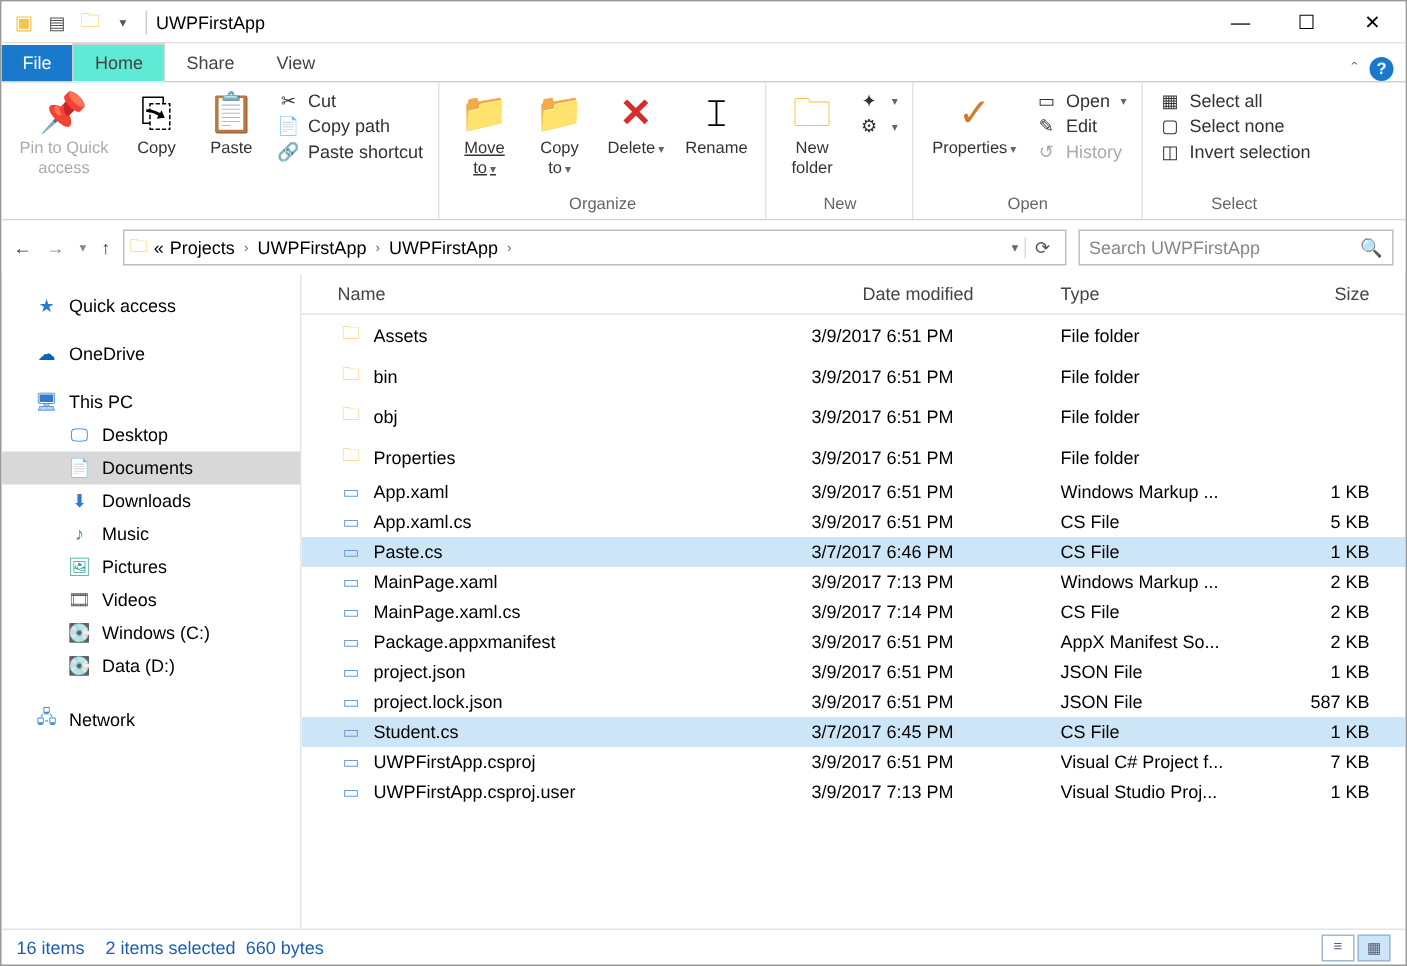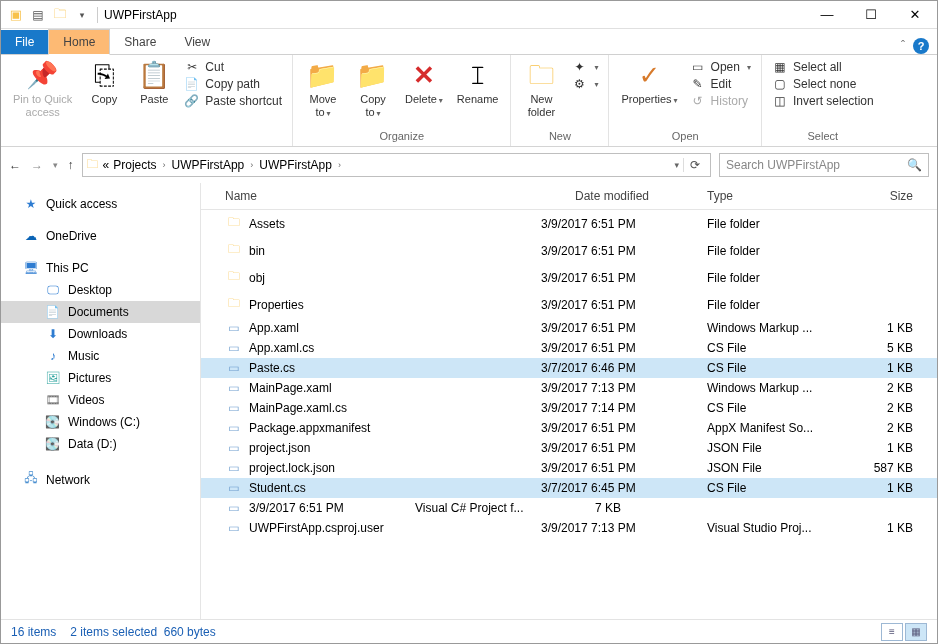--- a/index.html
+++ b/index.html
@@ -11,21 +11,21 @@
 .qat span { width: 18px; height: 18px; display: flex; align-items: center; justify-content: center; color: #555; }
 .qat .folder-mini { color: #f8c24c; font-size: 13px; }
 .titlebar .title { margin-left: 6px; color: #000; }
 .win-controls { margin-left: auto; display: flex; }
 .win-controls div { width: 44px; height: 28px; display: flex; align-items: center; justify-content: center; color: #000; font-size: 13px; }
 
 
 .tabs { display: flex; align-items: end; height: 26px; background: #fff; border-bottom: 1px solid #d0d0d0; position: relative; }
 .tab { padding: 5px 14px; color: #444; }
 .tab.file { background: #1979ca; color: #fff; }
-.tab.active { border: 1px solid #d0d0d0; border-bottom: 1px solid #fff; margin-bottom: -1px; background: #fdba74; }
+.tab.active { border: 1px solid #d0d0d0; border-bottom: 1px solid #fff; margin-bottom: -1px; background: #5eead4; }
 .ribbon-right { margin-left: auto; display: flex; gap: 8px; padding-right: 8px; align-items: center; }
 .ribbon-right .chev { color: #777; }
 .ribbon-right .help { color: #1979ca; font-weight: bold; background:#1979ca; color:#fff; border-radius:50%; width:16px; height:16px; display:flex; align-items:center; justify-content:center; font-size:11px;}
 
 
 .ribbon { display: flex; background: #fff; border-bottom: 1px solid #d4d4d4; height: 92px; }
 .group { border-right: 1px solid #e3e3e3; display: flex; flex-direction: column; padding: 2px 6px 0; }
 .group-body { flex: 1; display: flex; align-items: flex-start; gap: 2px; }
 .group-label { text-align: center; color: #666; font-size: 11px; padding: 2px 0 4px; }
 .bigbtn { display: flex; flex-direction: column; align-items: center; padding: 2px 6px; min-width: 48px; text-align: center; line-height: 1.15; }
@@ -152,21 +152,21 @@
             <span>Paste shortcut</span>
           </div>
       </div>
     </div>
   </div>
 
   <div class="group">
     <div class="group-body">
       <div class="bigbtn">
         <span class="ico" style="color:#f8c24c;">📁</span>
-        <span class="lbl drop" style="white-space:pre;">Move
+        <span class="lbl drop" style="white-space:pre;text-decoration:underline;">Move
 to</span>
       </div>
       <div class="bigbtn">
         <span class="ico" style="color:#f8c24c;">📁</span>
         <span class="lbl drop" style="white-space:pre;">Copy
 to</span>
       </div>
       <div class="bigbtn">
         <span class="ico" style="color:#d62c2c;font-weight:bold;">✕</span>
         <span class="lbl drop">Delete</span>
@@ -418,20 +418,21 @@
         </div>
         <div class="row sel">
           <span class="rico ico-file">▭</span>
           <span class="r-name">Student.cs</span>
           <span class="r-date">3/7/2017 6:45 PM</span>
           <span class="r-type">CS File</span>
           <span class="r-size">1 KB</span>
         </div>
         <div class="row">
           <span class="rico ico-file">▭</span>
+          <span class="r-name">UWPFirstApp.csproj</span>
           <span class="r-date">3/9/2017 6:51 PM</span>
           <span class="r-type">Visual C# Project f...</span>
           <span class="r-size">7 KB</span>
         </div>
         <div class="row">
           <span class="rico ico-file">▭</span>
           <span class="r-name">UWPFirstApp.csproj.user</span>
           <span class="r-date">3/9/2017 7:13 PM</span>
           <span class="r-type">Visual Studio Proj...</span>
           <span class="r-size">1 KB</span>

